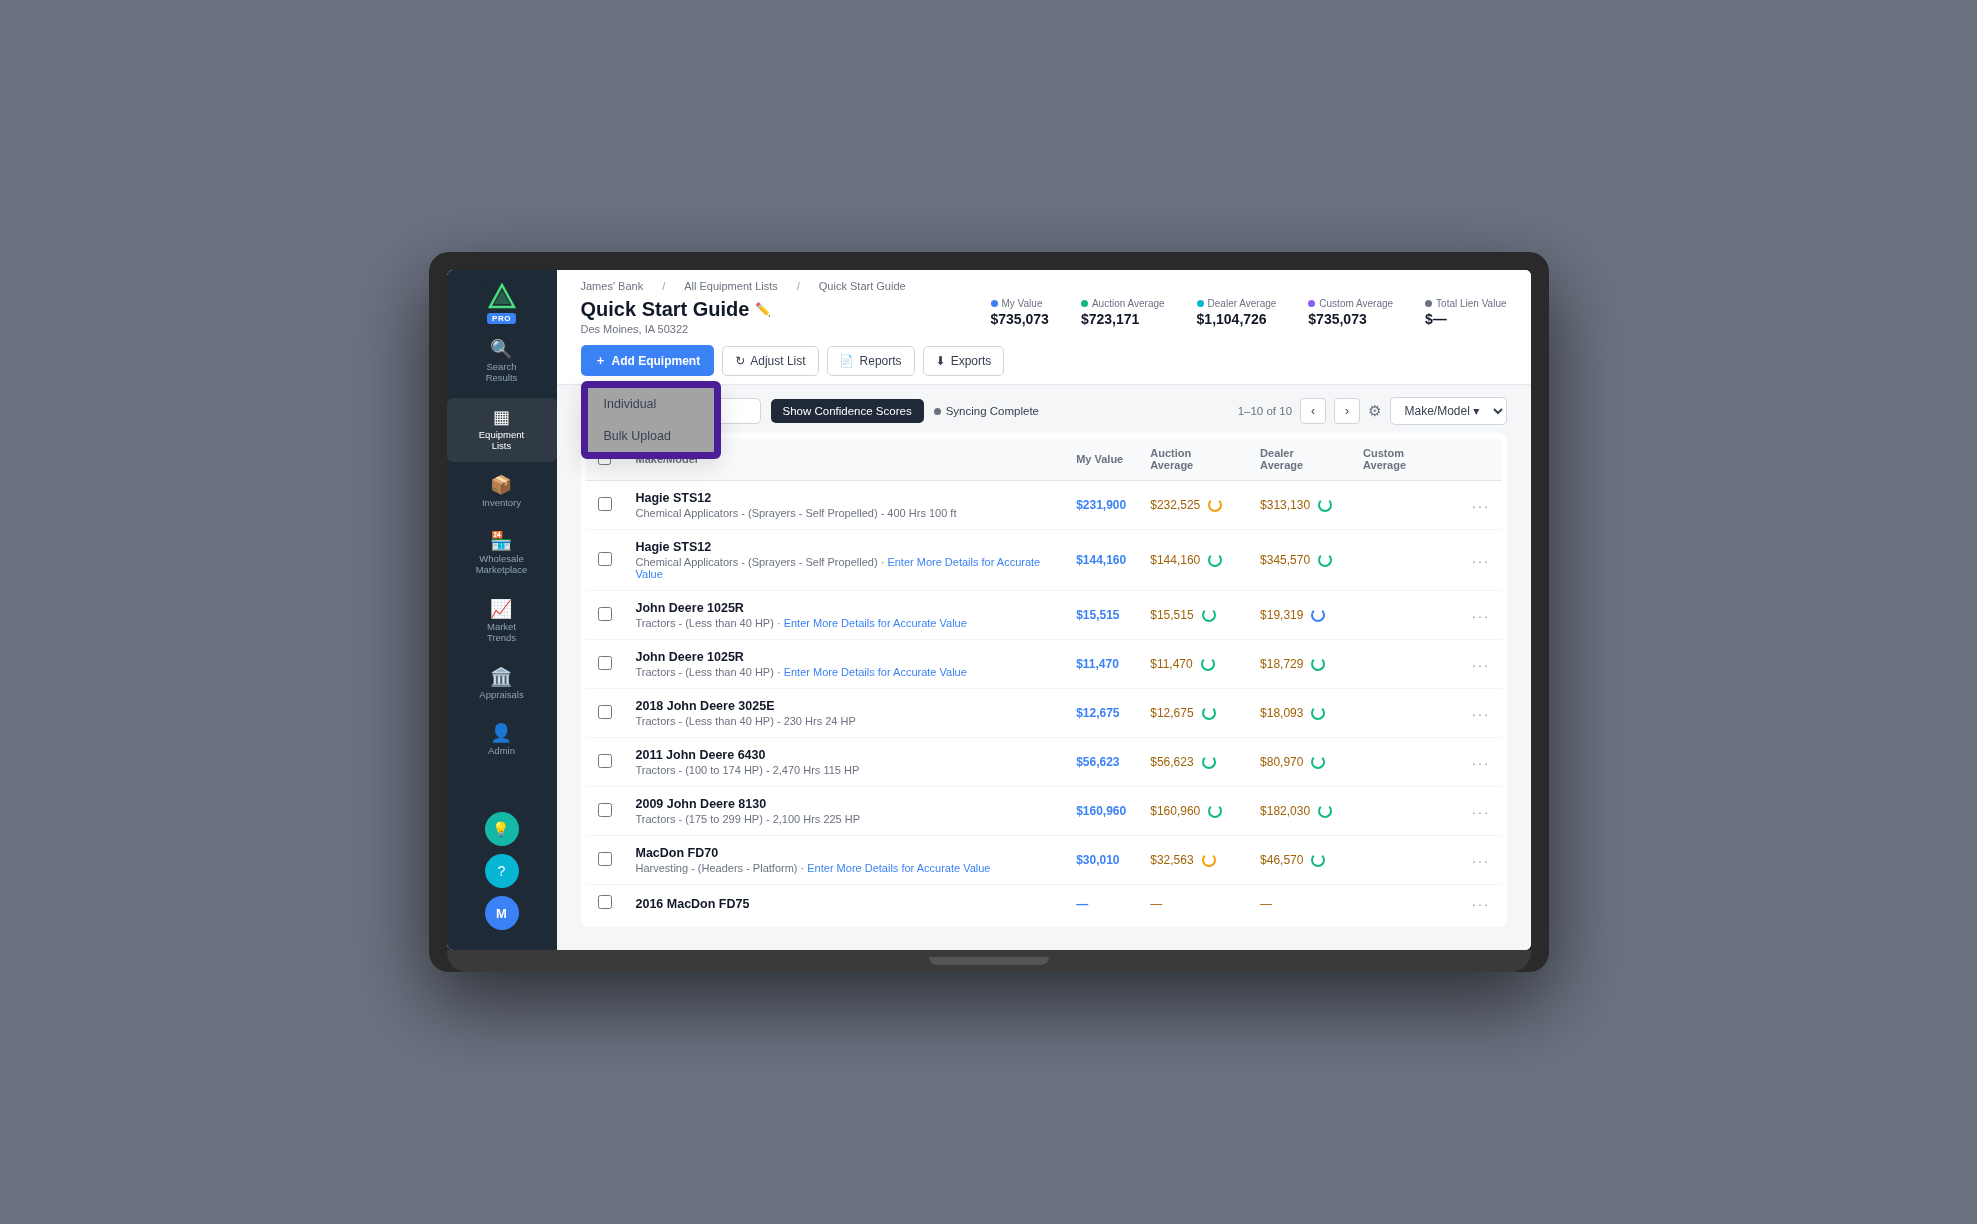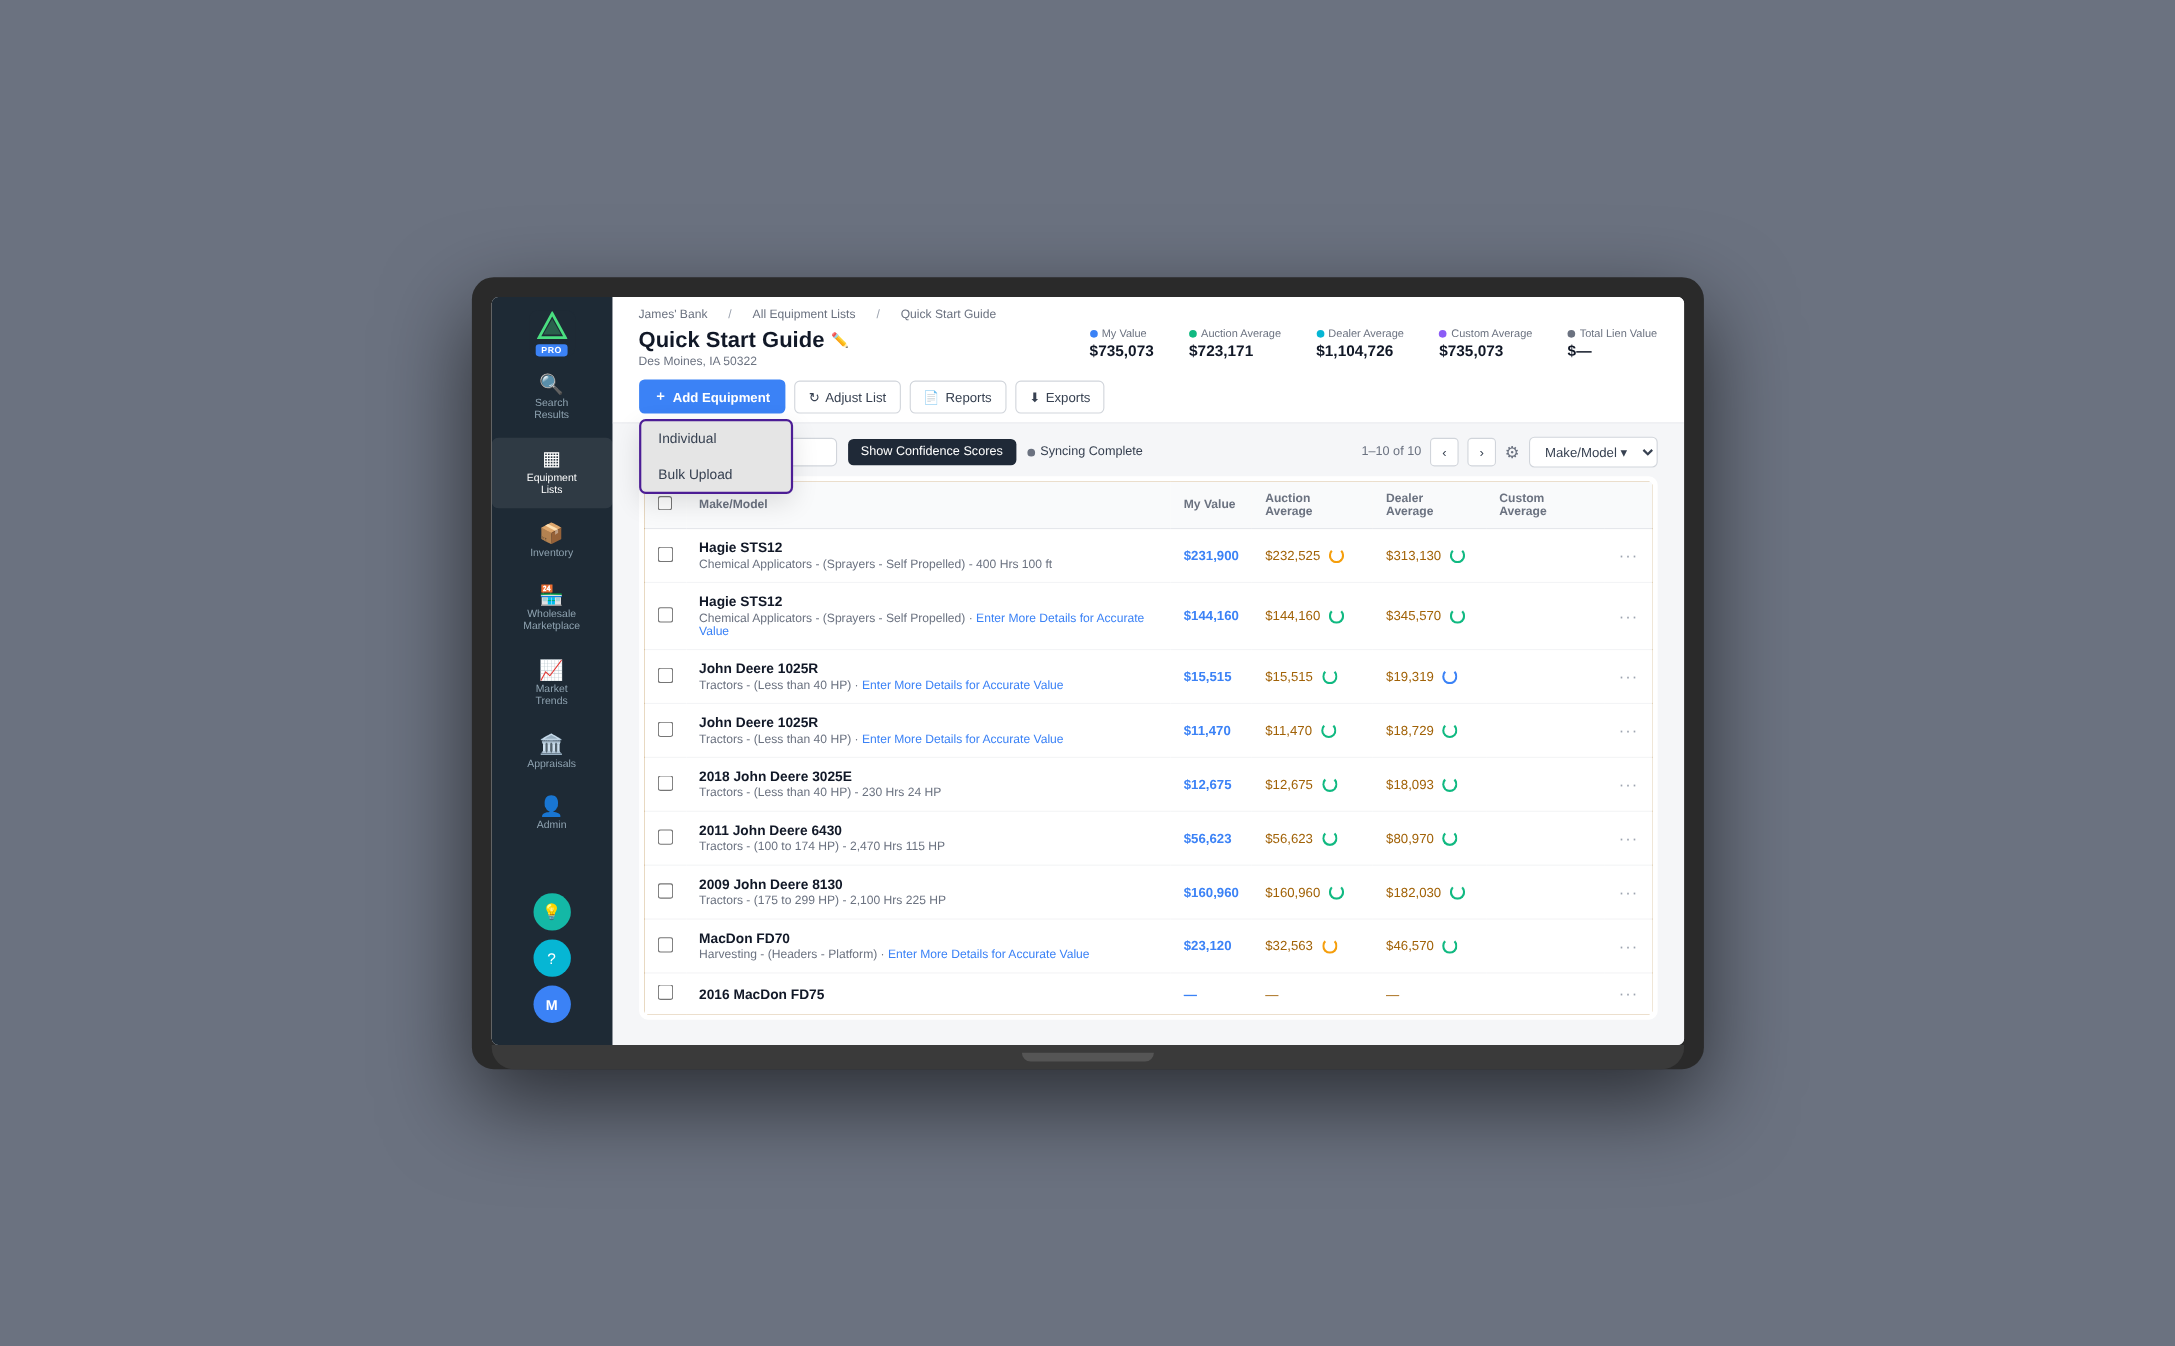--- a/index.html
+++ b/index.html
@@ -284,22 +284,22 @@
       display: flex;
       align-items: center;
       gap: 5px;
     }
 
     
     .dropdown-menu {
       position: absolute;
       top: 36px;
       left: 0;
-      background: #e5e5e5;
-      border: 2px solid #4c1d95;
+      background: #a3a3a3;
+      border: 7px solid #4c1d95;
       border-radius: 6px;
       box-shadow: 0 8px 24px rgba(0,0,0,0.12);
       z-index: 100;
       min-width: 140px;
     }
 
     .dropdown-item {
       padding: 9px 16px;
       font-size: 12.5px;
       color: #374151;
@@ -857,21 +857,21 @@
                 </td>
                 <td></td>
                 <td><button class="more-btn">···</button></td>
               </tr>
               <tr>
                 <td><input type="checkbox" class="row-checkbox" style=""></td>
                 <td>
                   <div class="eq-name">MacDon FD70</div>
                   <div class="eq-sub">Harvesting - (Headers - Platform) · <a href="#">Enter More Details for Accurate Value</a></div>
                 </td>
-                <td><span class="my-value">$23,120</span></td>
+                <td><span class="my-value">$30,010</span></td>
                 <td>
                   <div class="value-cell">
                     <span class="avg-value">$32,563</span>
                     <span class="loading-icon"></span>
                   </div>
                 </td>
                 <td>
                   <div class="value-cell">
                     <span class="avg-value">$46,570</span>
                     <span class="refresh-icon"></span>

